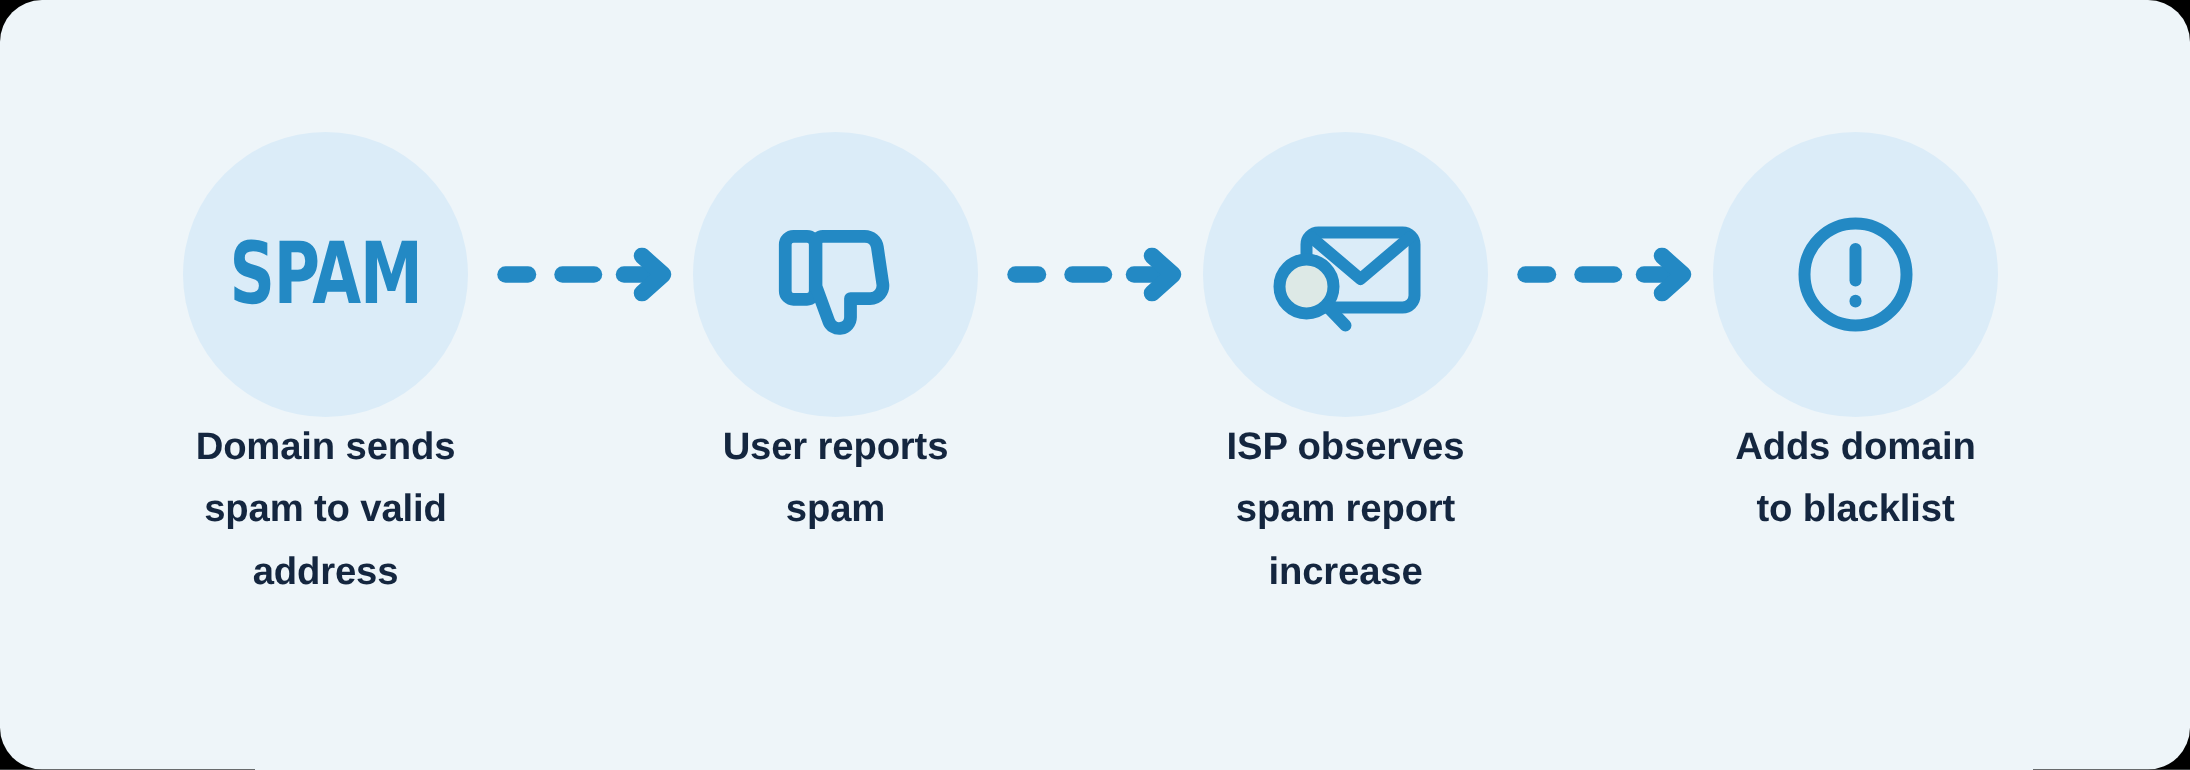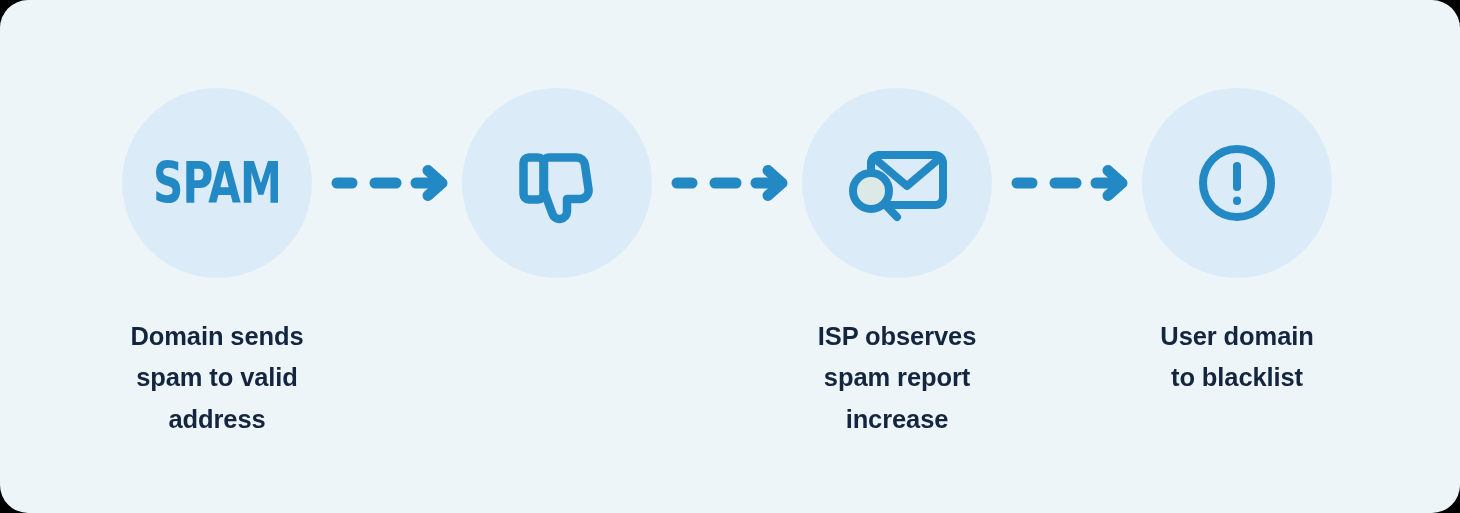--- a/index.html
+++ b/index.html
@@ -67,21 +67,20 @@
     letter-spacing: -1px;
     color: #2389c4;
     line-height: 1;
     transform: scaleX(0.82);
     transform-origin: center;
     white-space: nowrap;
     -webkit-font-smoothing: antialiased;
   }
 
   .step-label {
-    margin-top: 38px;
     width: 300px;
     text-align: center;
     font-family: "Liberation Sans", sans-serif;
     font-weight: bold;
     font-size: 25.5px;
     line-height: 1.62;
     color: #14263f;
     letter-spacing: -0.1px;
     white-space: pre-line;
   }
@@ -125,20 +124,22 @@
                      a8.5 8.5 0 0 1 -8.4 9.8
                      H58
                      v12.5
                      a7.5 7.5 0 0 1 -14.6 2.4
                      L35 56
                      V27
                      a4.5 4.5 0 0 1 4.5 -4.5 Z"></path>
           </g>
         </svg>
       </div>
+      <div class="step-label">User reports
+spam</div>
     </div>
 
     <div class="step step-2">
       <div class="circle">
         <svg class="icon-svg" width="108" height="96" viewBox="0 0 108 96">
           <g fill="none" stroke="#2389c4" stroke-width="8" stroke-linecap="round" stroke-linejoin="round">
 
             <path d="M36 20 H92 a8 8 0 0 1 8 8 V62 a8 8 0 0 1 -8 8 H36 a8 8 0 0 1 -8 -8 V28 a8 8 0 0 1 8 -8 Z"></path>
 
             <path d="M31 23 L64 51 L97 23"></path>
@@ -159,21 +160,21 @@
     <div class="step step-3">
       <div class="circle">
         <svg class="icon-svg" width="84" height="84" viewBox="0 0 84 84">
           <g fill="none" stroke="#2389c4" stroke-width="8" stroke-linecap="round" stroke-linejoin="round">
             <circle cx="42" cy="42" r="34"></circle>
             <path d="M42 25 V46"></path>
             <path d="M42 59.5 V60"></path>
           </g>
         </svg>
       </div>
-      <div class="step-label">User domain
+      <div class="step-label">Adds domain
 to blacklist</div>
     </div>
 
     <div class="arrow arrow-0">
       <svg width="122" height="36" viewBox="0 0 122 36">
         <g stroke="#2389c4" stroke-width="11" stroke-linecap="round" fill="none">
           <path d="M7 18 H22"></path>
           <path d="M45 18 H66"></path>
           <path d="M86 18 H103"></path>
           <path d="M98 5.5 L112 18 L98 30.5" stroke-linejoin="round" stroke-linecap="round"></path>

